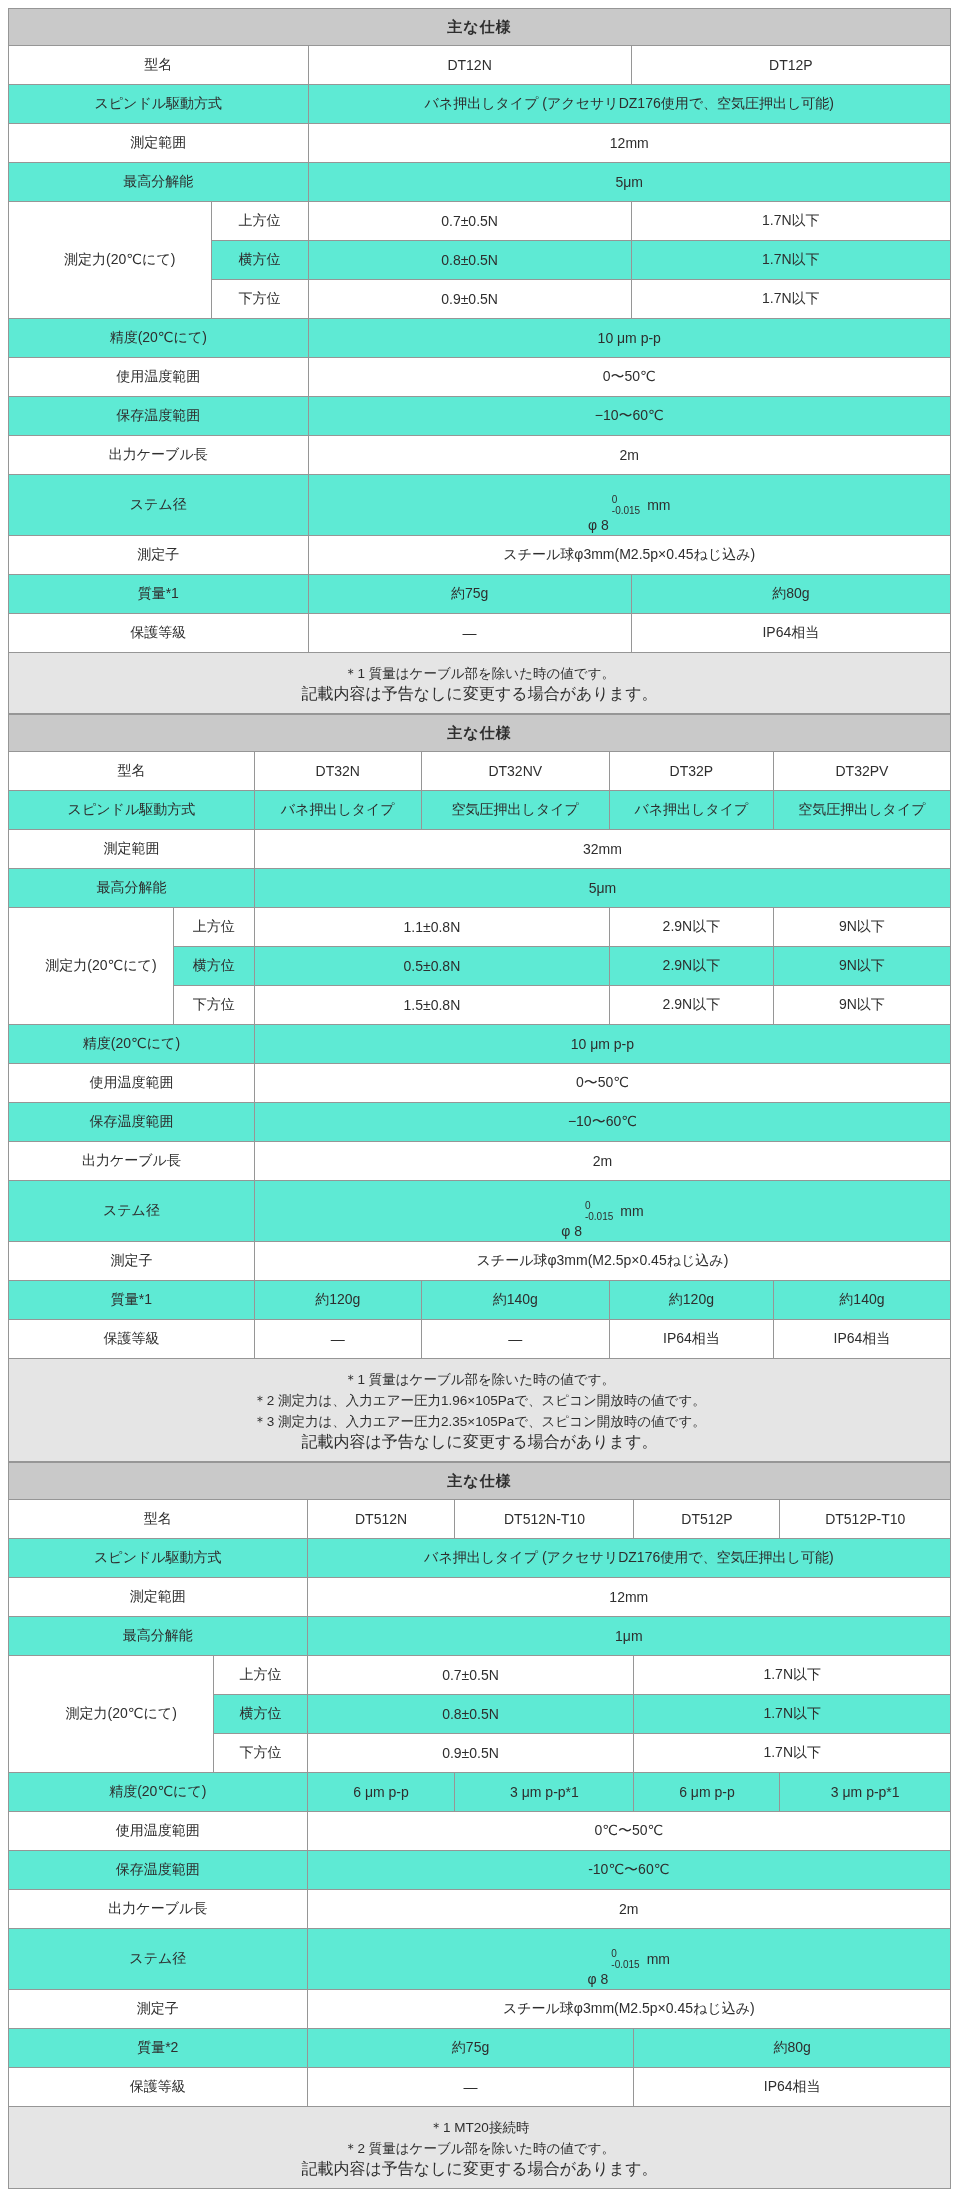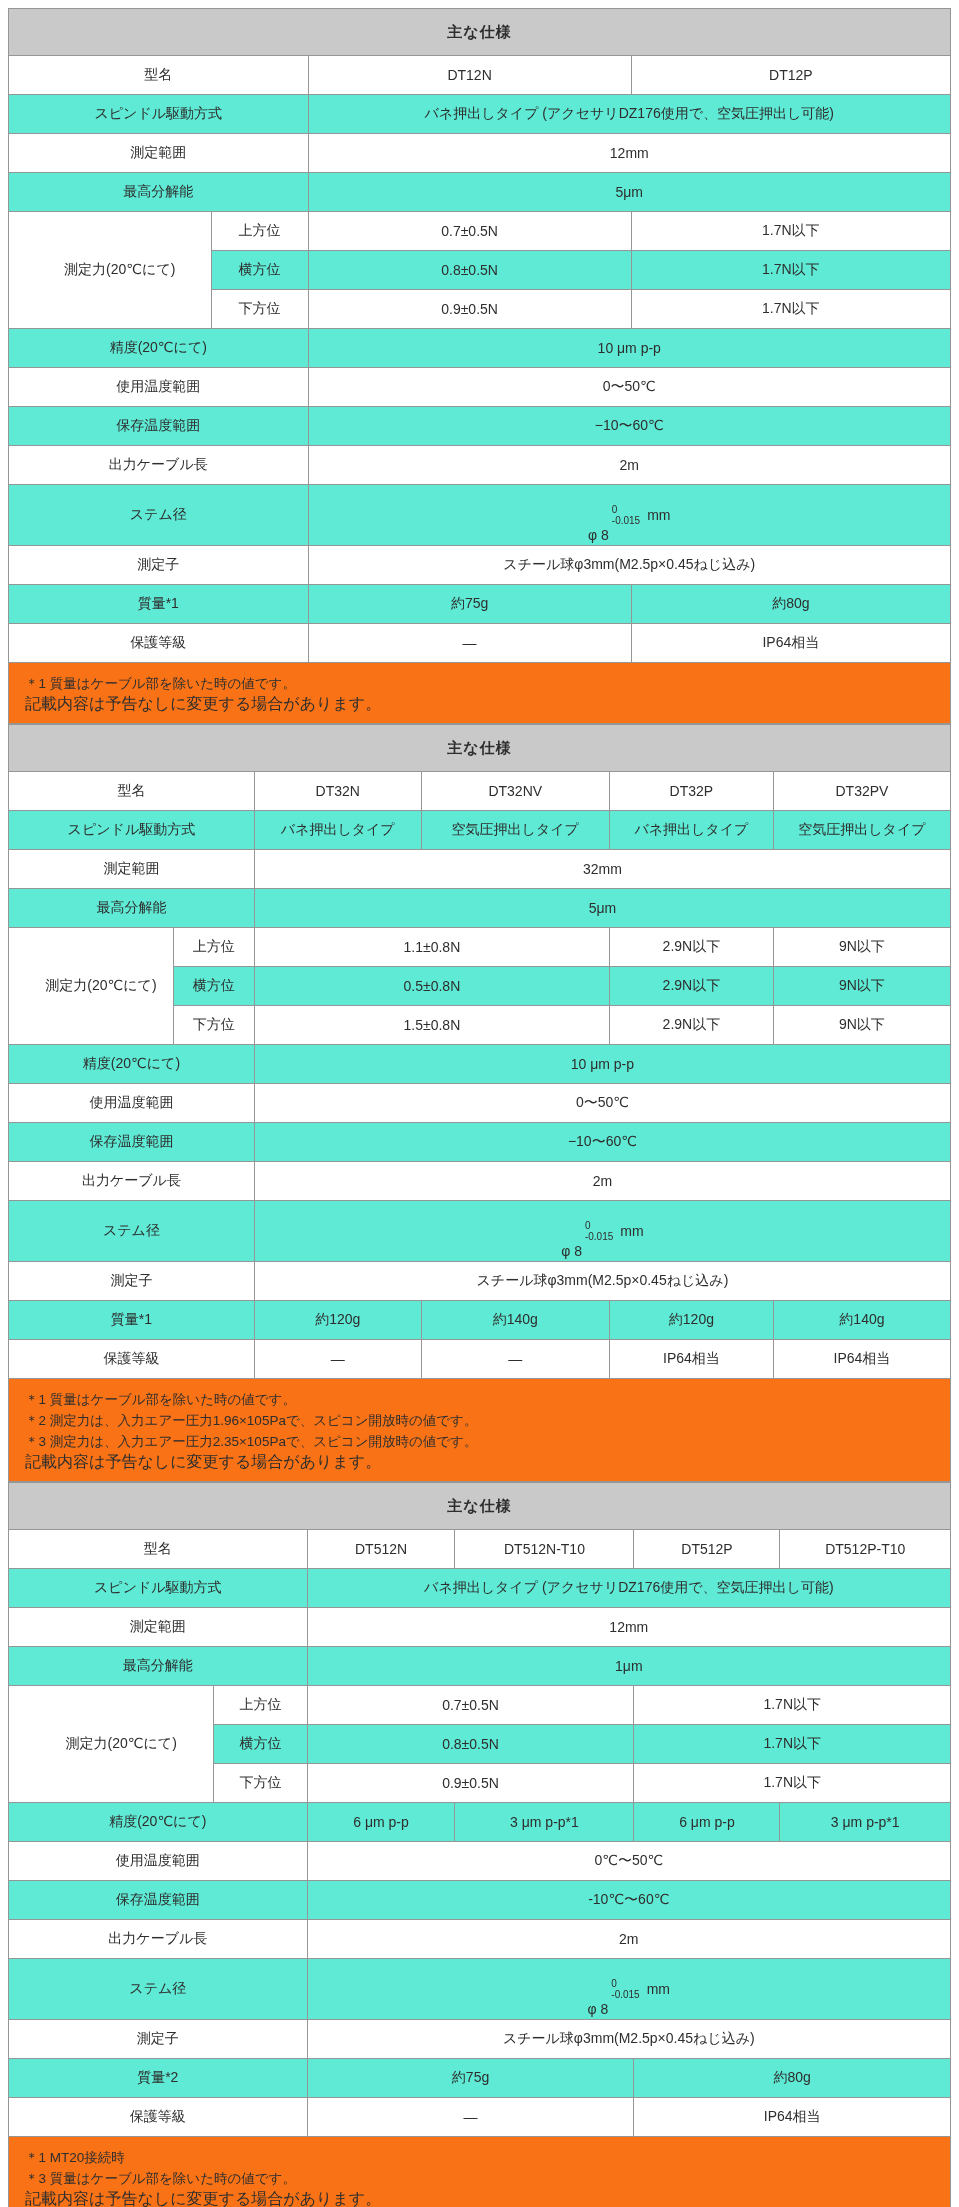--- a/index.html
+++ b/index.html
@@ -25,28 +25,28 @@
     height:39px;
     padding:2px 4px;
     box-sizing:border-box;
     background:#ffffff;
     word-break:break-all;
   }
   table.spec-table th.caption{
     background:#c9c9c9;
     font-weight:bold;
     font-size:15px;
-    height:47px;
+    height:37px;
     letter-spacing:1px;
   }
   table.spec-table tr.alt td{background:#5eead4;}
   table.spec-table td.group-cell{background:#ffffff;padding-left:24px;}
   table.spec-table td.footnote-cell{
-    background:#f97316;
-    text-align:left;
+    background:#e5e5e5;
+    text-align:center;
     height:auto;
     padding:10px 16px;
   }
   .fnote{font-size:13.5px;line-height:21px;}
   .fnote-small{font-size:16px;line-height:19px;}
   .stem{display:inline-flex;align-items:center;justify-content:center;}
   .stem .pfx{margin-right:3px;margin-top:40px;}
   .stem .sfx{margin-left:7px;}
   .tol{
     display:inline-flex;
@@ -363,19 +363,19 @@
         <tr>
           <td class="label" colspan="2">保護等級</td>
           <td class="val" colspan="2">―</td>
           <td class="val" colspan="2">IP64相当</td>
         </tr>
       </tbody>
       <tfoot>
         <tr>
           <td class="footnote-cell" colspan="6">
             <div class="fnote">＊1 MT20接続時</div>
-            <div class="fnote">＊3 質量はケーブル部を除いた時の値です。</div>
+            <div class="fnote">＊2 質量はケーブル部を除いた時の値です。</div>
             <div class="fnote-small">記載内容は予告なしに変更する場合があります。</div>
           </td>
         </tr>
       </tfoot>
     </table>
   </div>
 
 </body></html>

